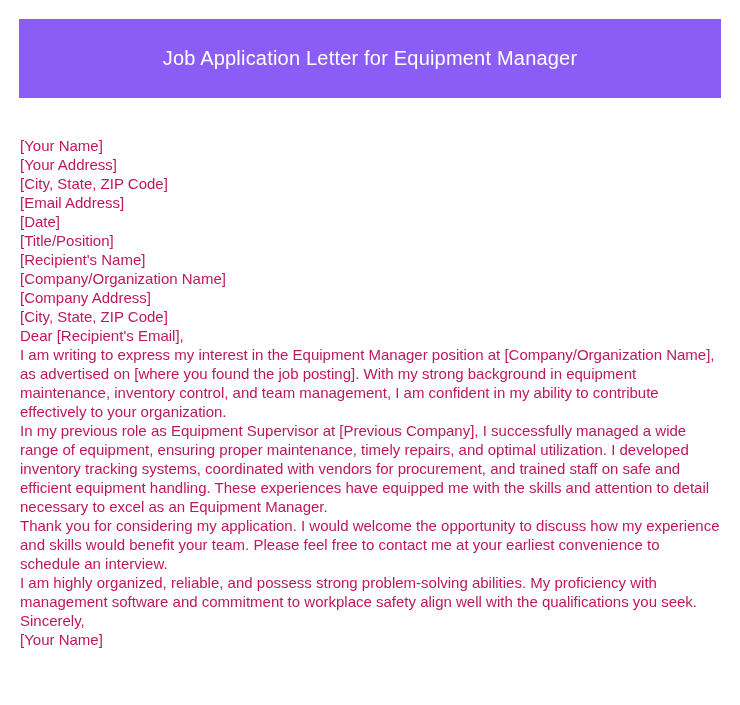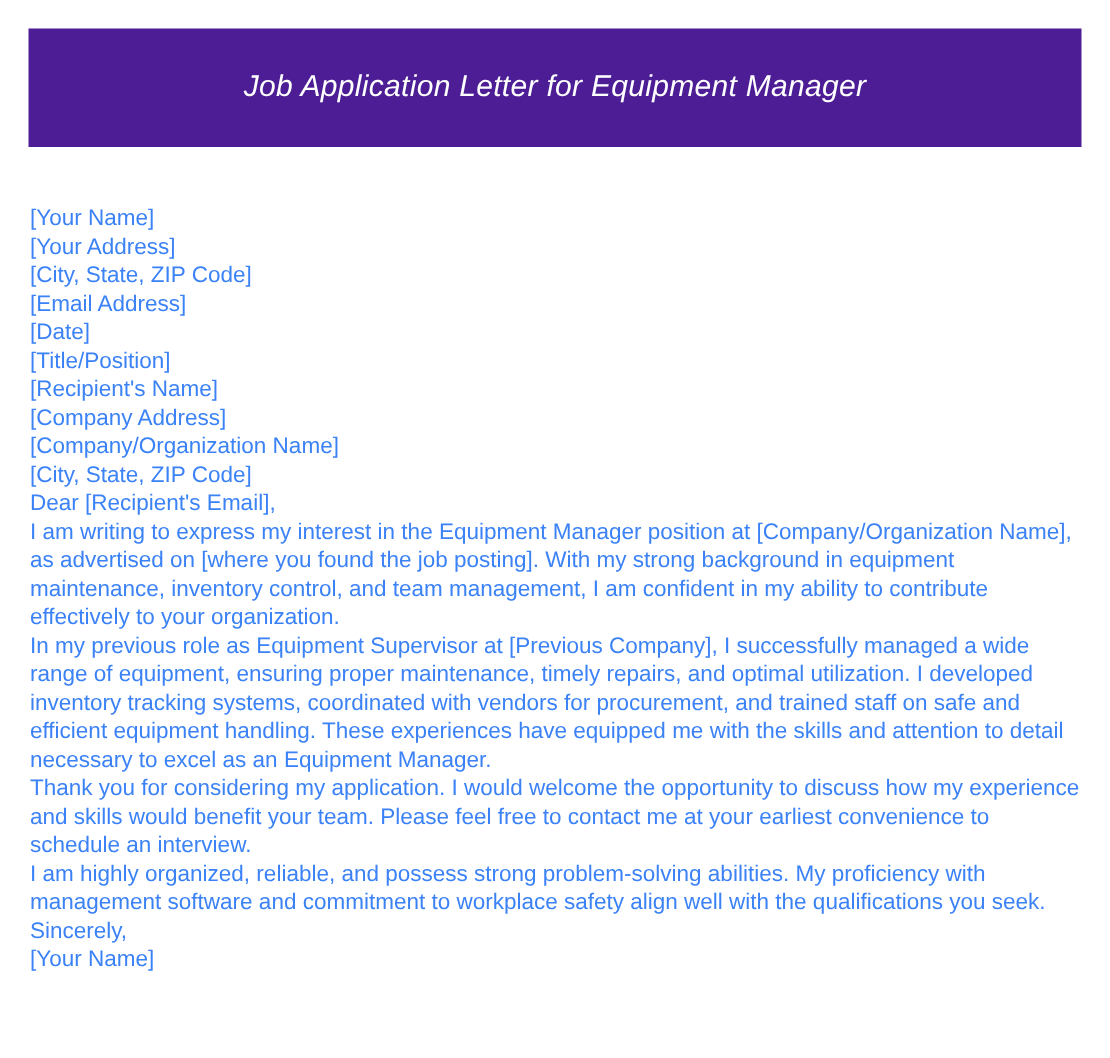--- a/index.html
+++ b/index.html
@@ -38,34 +38,34 @@
   .letter p, .letter div {
     margin: 0;
     padding: 0;
   }
 </style>
 </head>
 <body>
 
 <div class="page" style="background-color: rgb(255, 255, 255);">
 
-  <header class="band" style="background-color: #4c1d95; color: rgb(255, 255, 255); font-style: italic;">
+  <header class="band" style="background-color: #8b5cf6; color: rgb(255, 255, 255);">
     <h1>Job Application Letter for Equipment Manager</h1>
   </header>
 
-  <main class="letter" style="color: #3b82f6;">
+  <main class="letter" style="color: #be185d;">
     <div>[Your Name]</div>
     <div>[Your Address]</div>
     <div>[City, State, ZIP Code]</div>
     <div>[Email Address]</div>
     <div>[Date]</div>
     <div>[Title/Position]</div>
     <div>[Recipient's Name]</div>
+    <div>[Company/Organization Name]</div>
     <div>[Company Address]</div>
-    <div>[Company/Organization Name]</div>
     <div>[City, State, ZIP Code]</div>
     <div>Dear [Recipient's Email],</div>
 
     <p>I am writing to express my interest in the Equipment Manager position at [Company/Organization Name], as advertised on [where you found the job posting]. With my strong background in equipment maintenance, inventory control, and team management, I am confident in my ability to contribute effectively to your organization.</p>
     <p>In my previous role as Equipment Supervisor at [Previous Company], I successfully managed a wide range of equipment, ensuring proper maintenance, timely repairs, and optimal utilization. I developed inventory tracking systems, coordinated with vendors for procurement, and trained staff on safe and efficient equipment handling. These experiences have equipped me with the skills and attention to detail necessary to excel as an Equipment Manager.</p>
     <p>Thank you for considering my application. I would welcome the opportunity to discuss how my experience and skills would benefit your team. Please feel free to contact me at your earliest convenience to schedule an interview.</p>
     <p>I am highly organized, reliable, and possess strong problem-solving abilities. My proficiency with management software and commitment to workplace safety align well with the qualifications you seek.</p>
 
     <div>Sincerely,</div>
     <div>[Your Name]</div>

